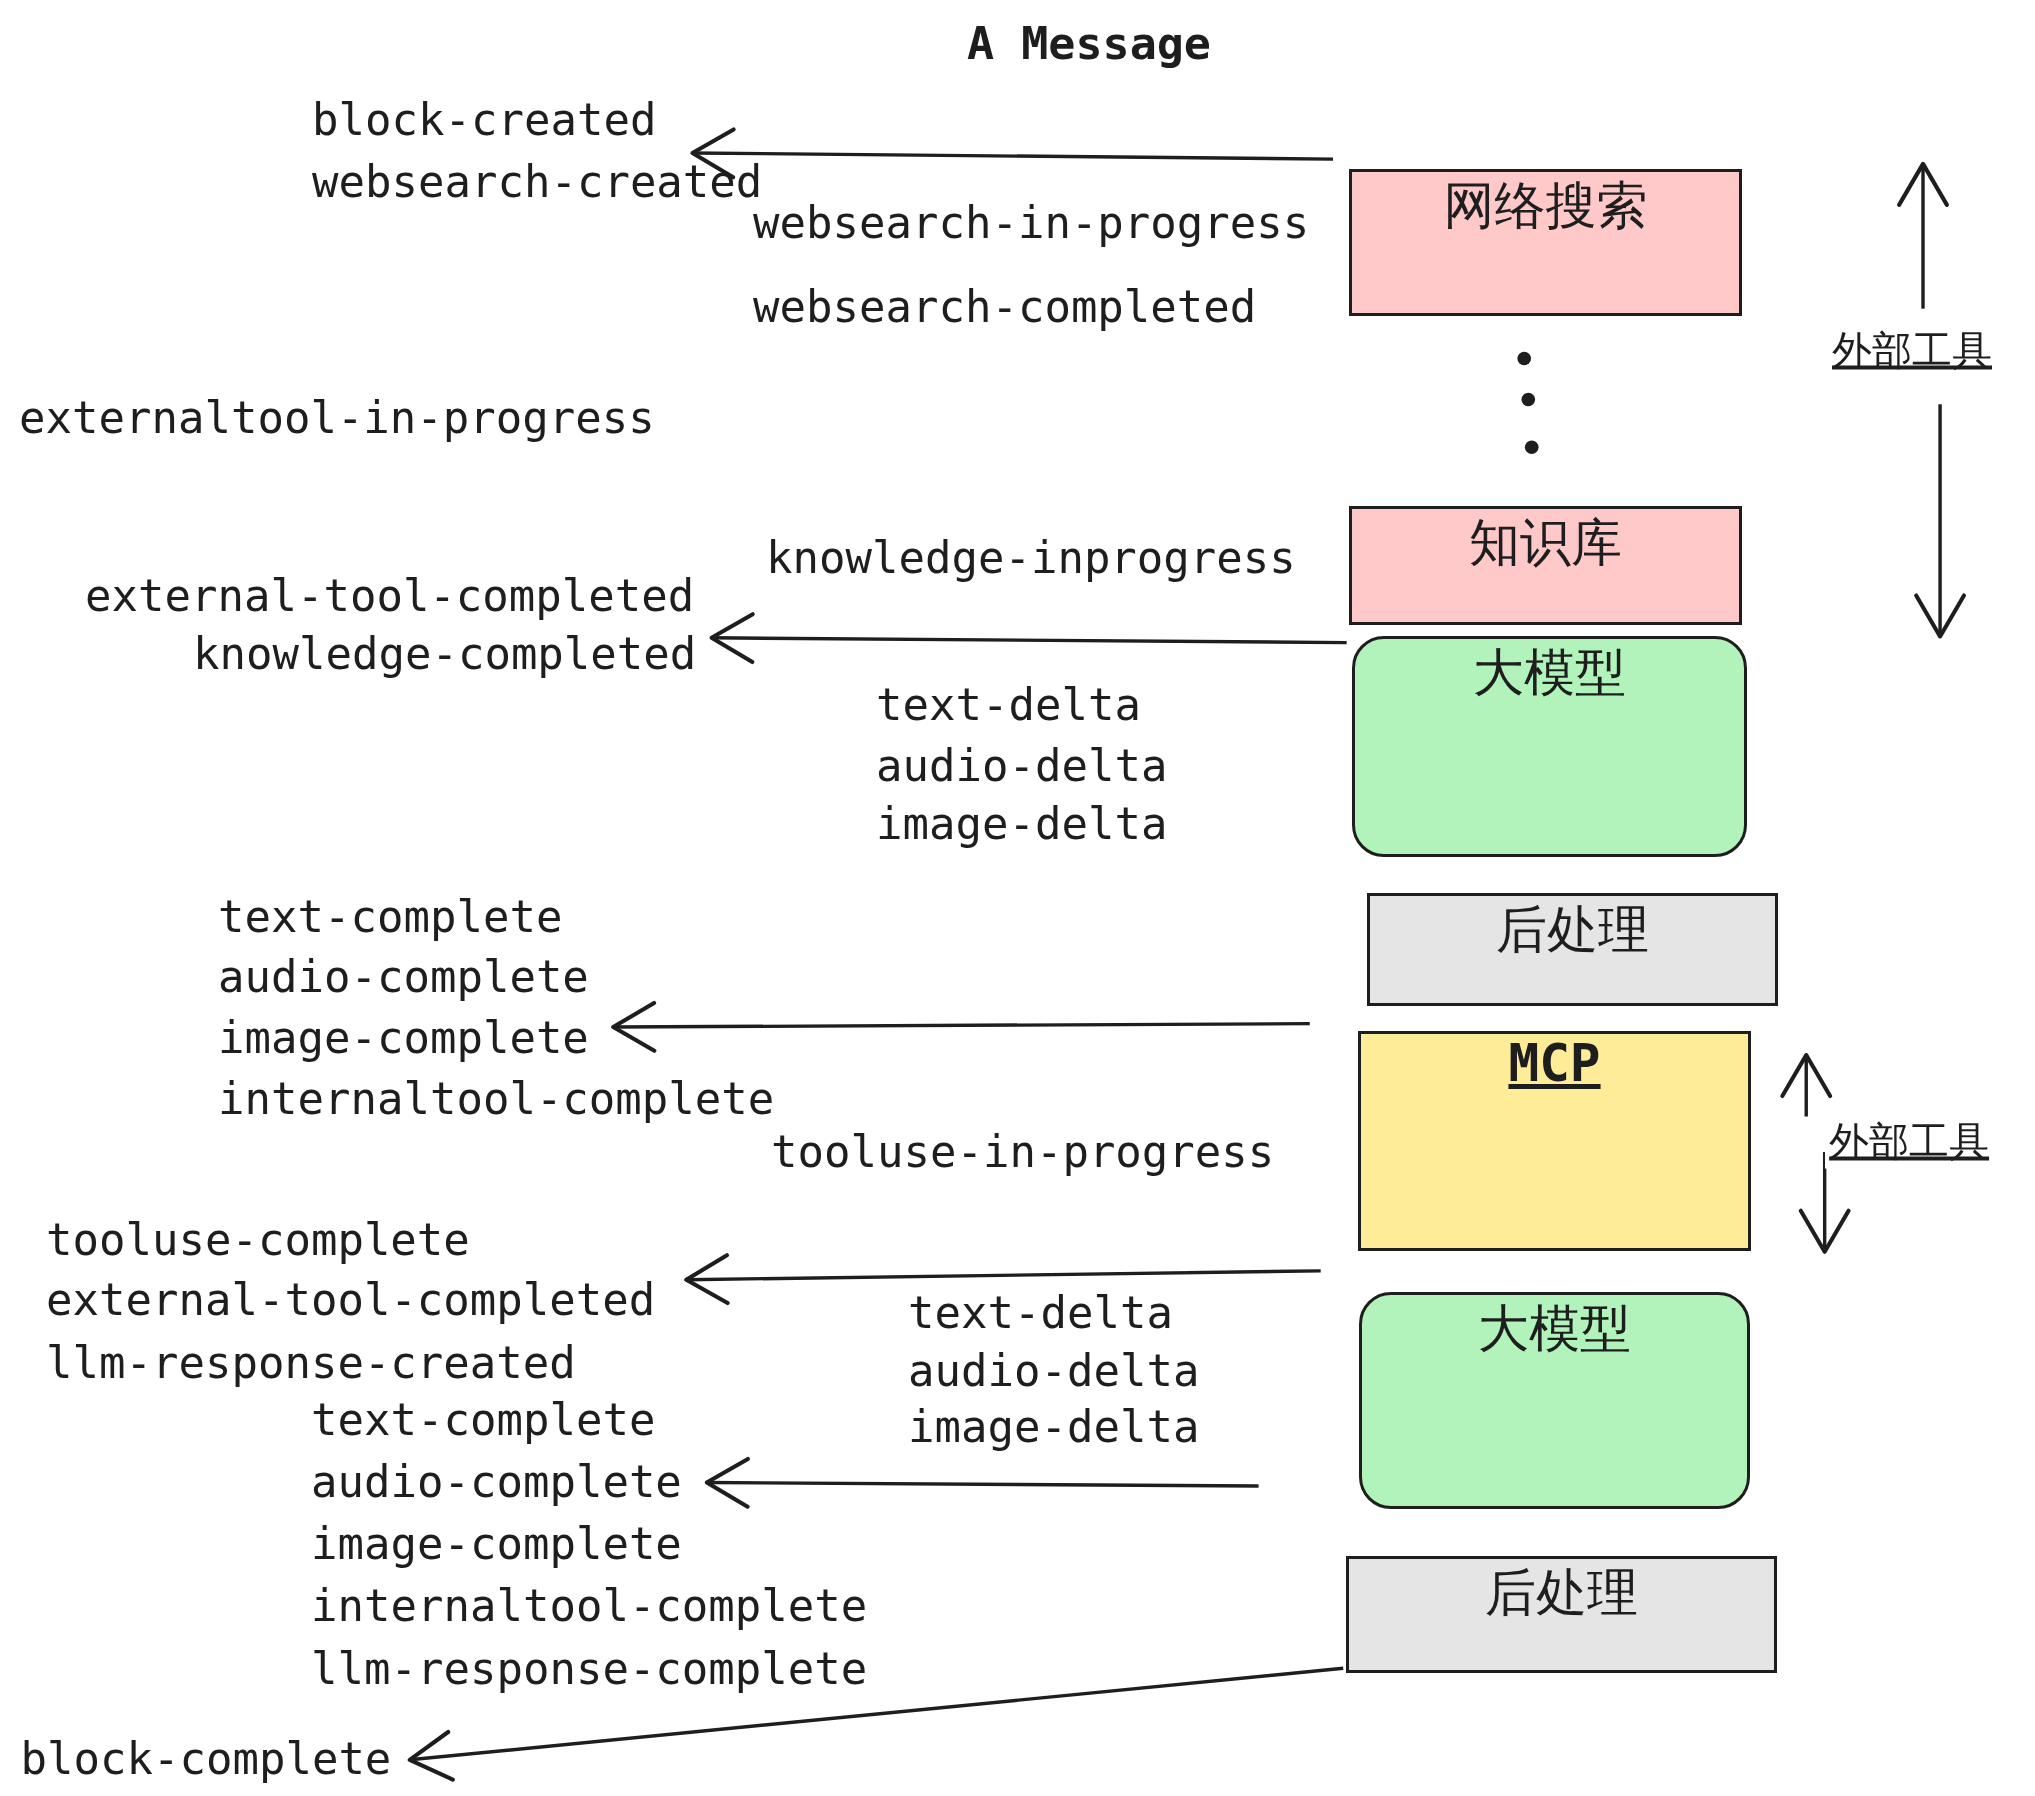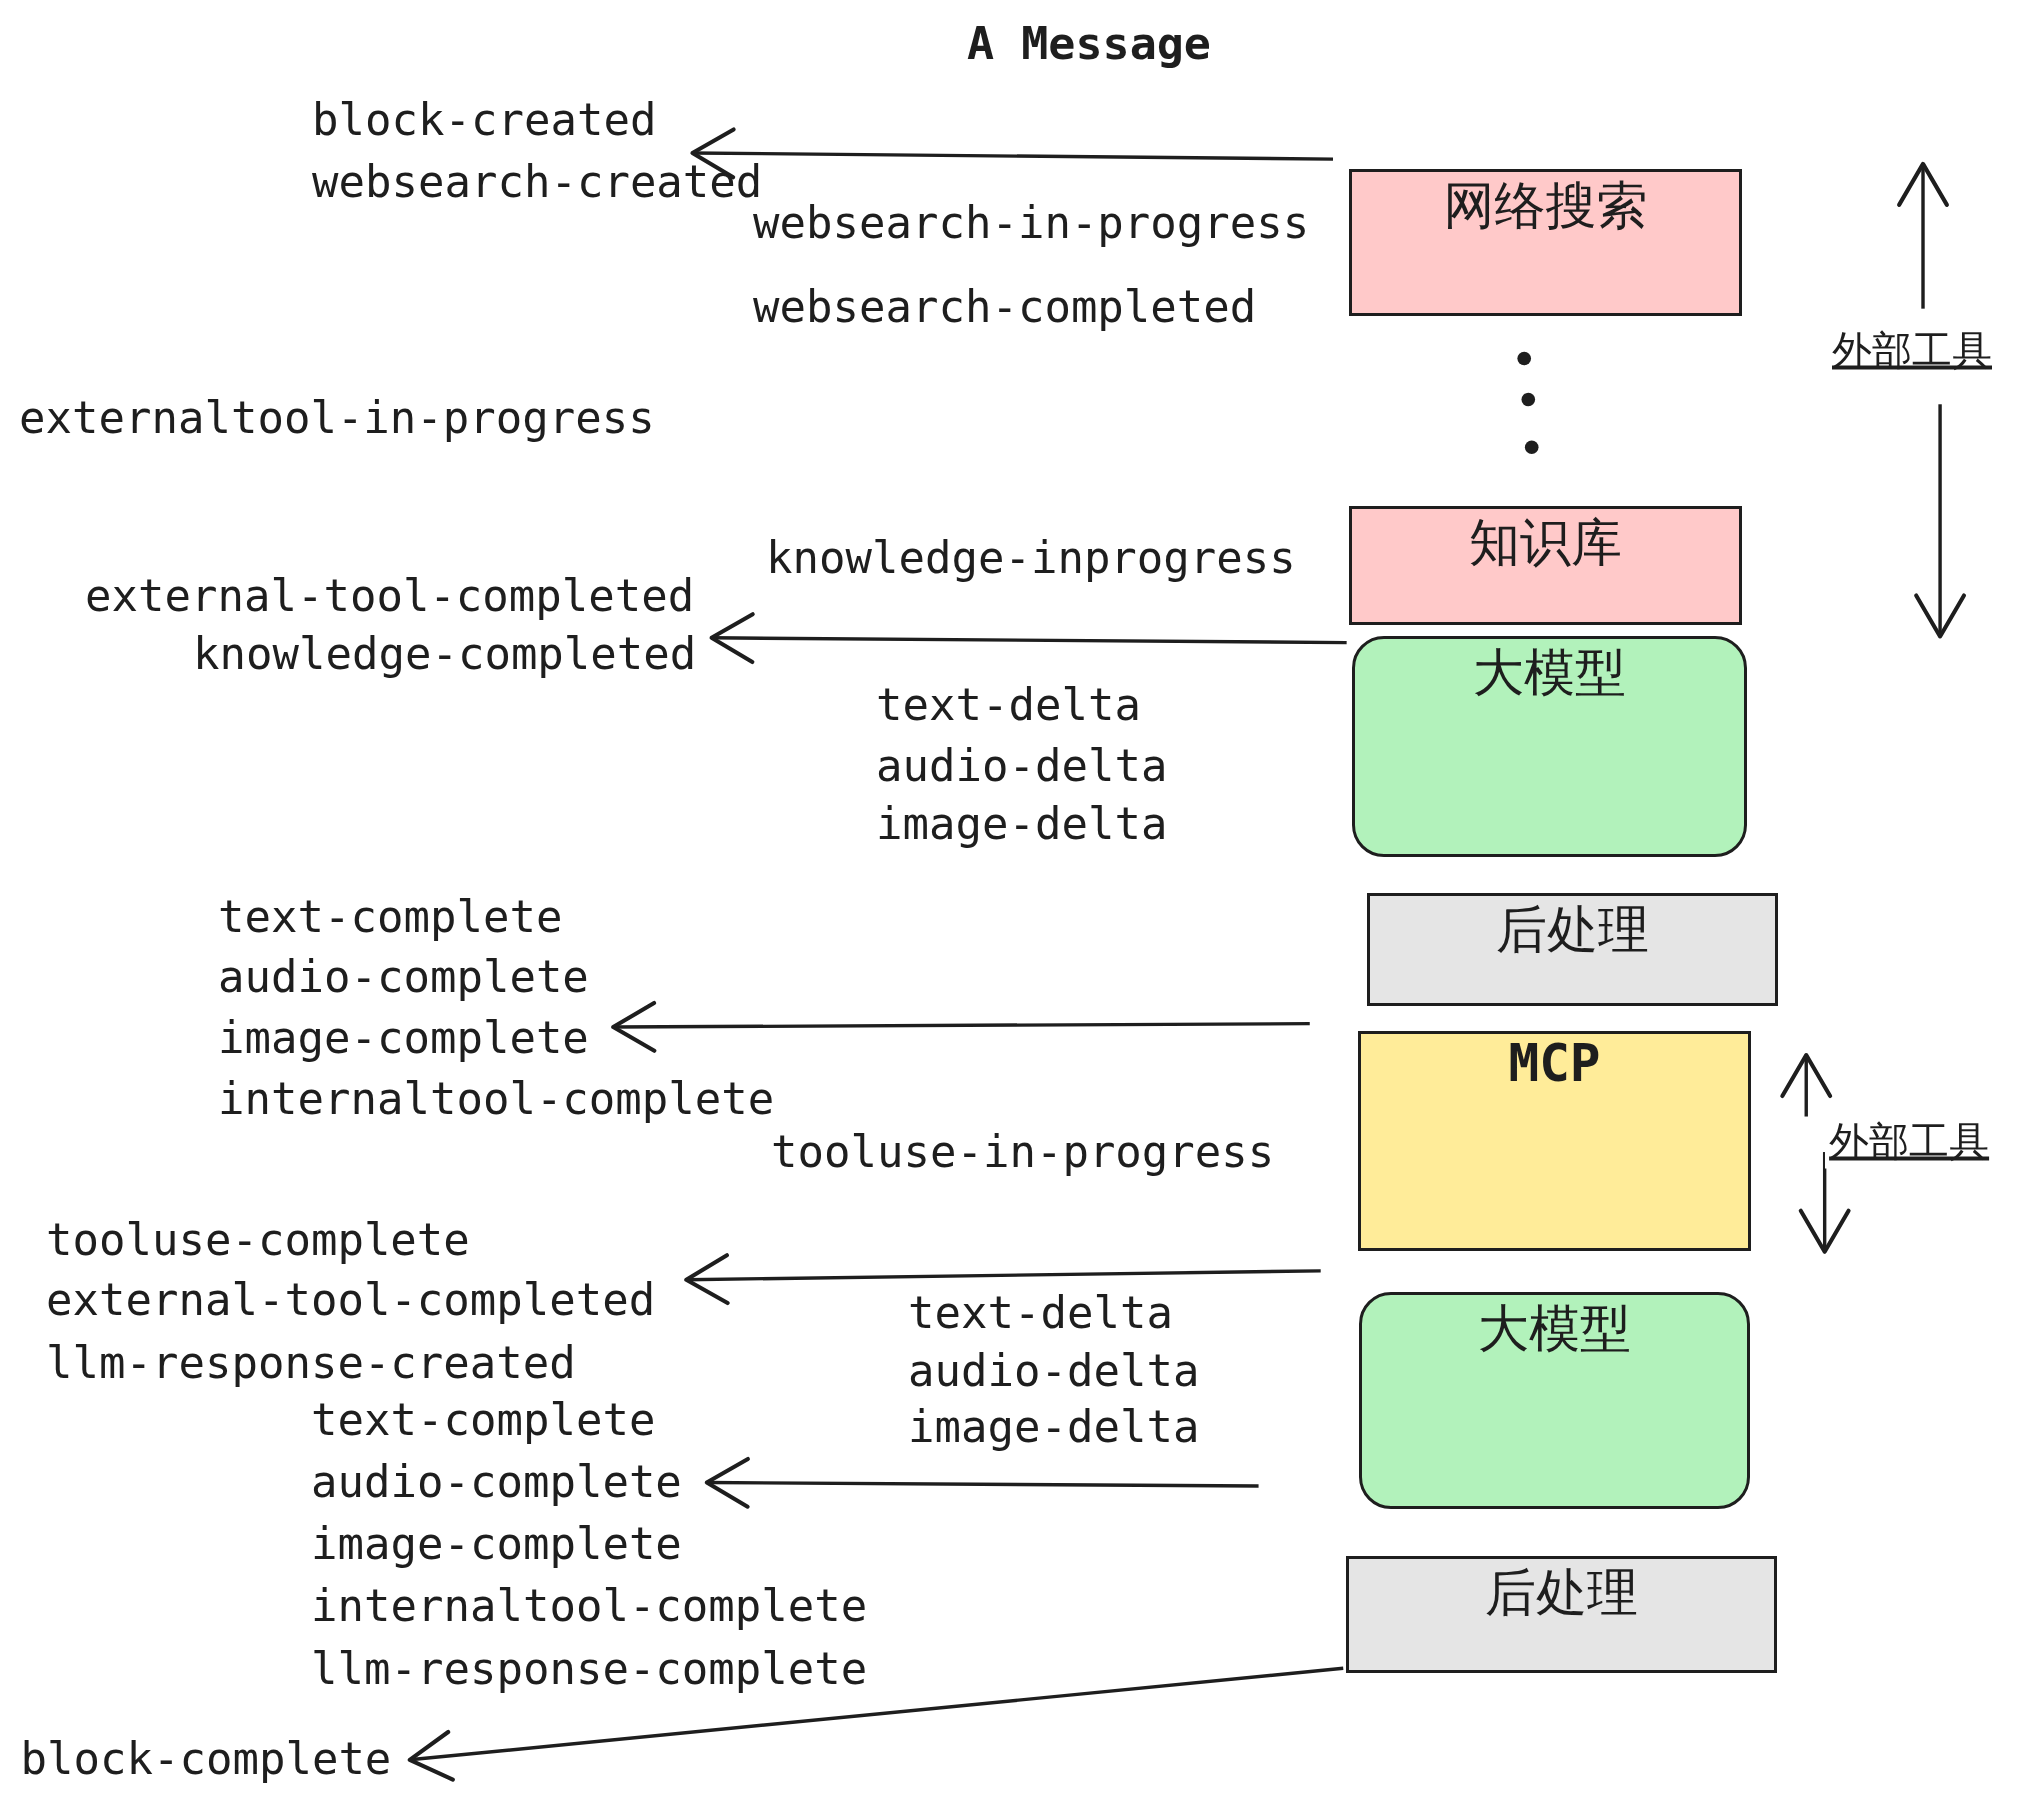--- a/index.html
+++ b/index.html
@@ -28,21 +28,21 @@
     position:absolute; box-sizing:border-box;
     border:3.4px solid var(--box-border);
     display:flex; justify-content:center;
     font-family:"DejaVu Sans","Liberation Sans",sans-serif;
     font-size:51px; color:var(--ink); white-space:nowrap;
   }
   .box.pink{background:var(--pink);}
   .box.green{background:var(--green);border-radius:32px;}
   .box.yellow{background:var(--yellow);}
   .box.white{background:#e5e5e5;}
-  .box.mono{font-family:"DejaVu Sans Mono","Liberation Mono",monospace;font-weight:600;}
+  .box.mono{font-family:"DejaVu Sans Mono","Liberation Mono",monospace;font-weight:600;text-decoration:underline;}
   .side-label{
     position:absolute; transform:translateY(-50%);
     font-family:"DejaVu Sans","Liberation Sans",sans-serif;
     font-size:40px; color:var(--ink); white-space:nowrap;
     background:var(--background); padding:0 4.1px;text-decoration:underline;
   }
   .side-label.centered{transform:translate(-50%,-50%);}
 </style>
 </head>
 <body>

